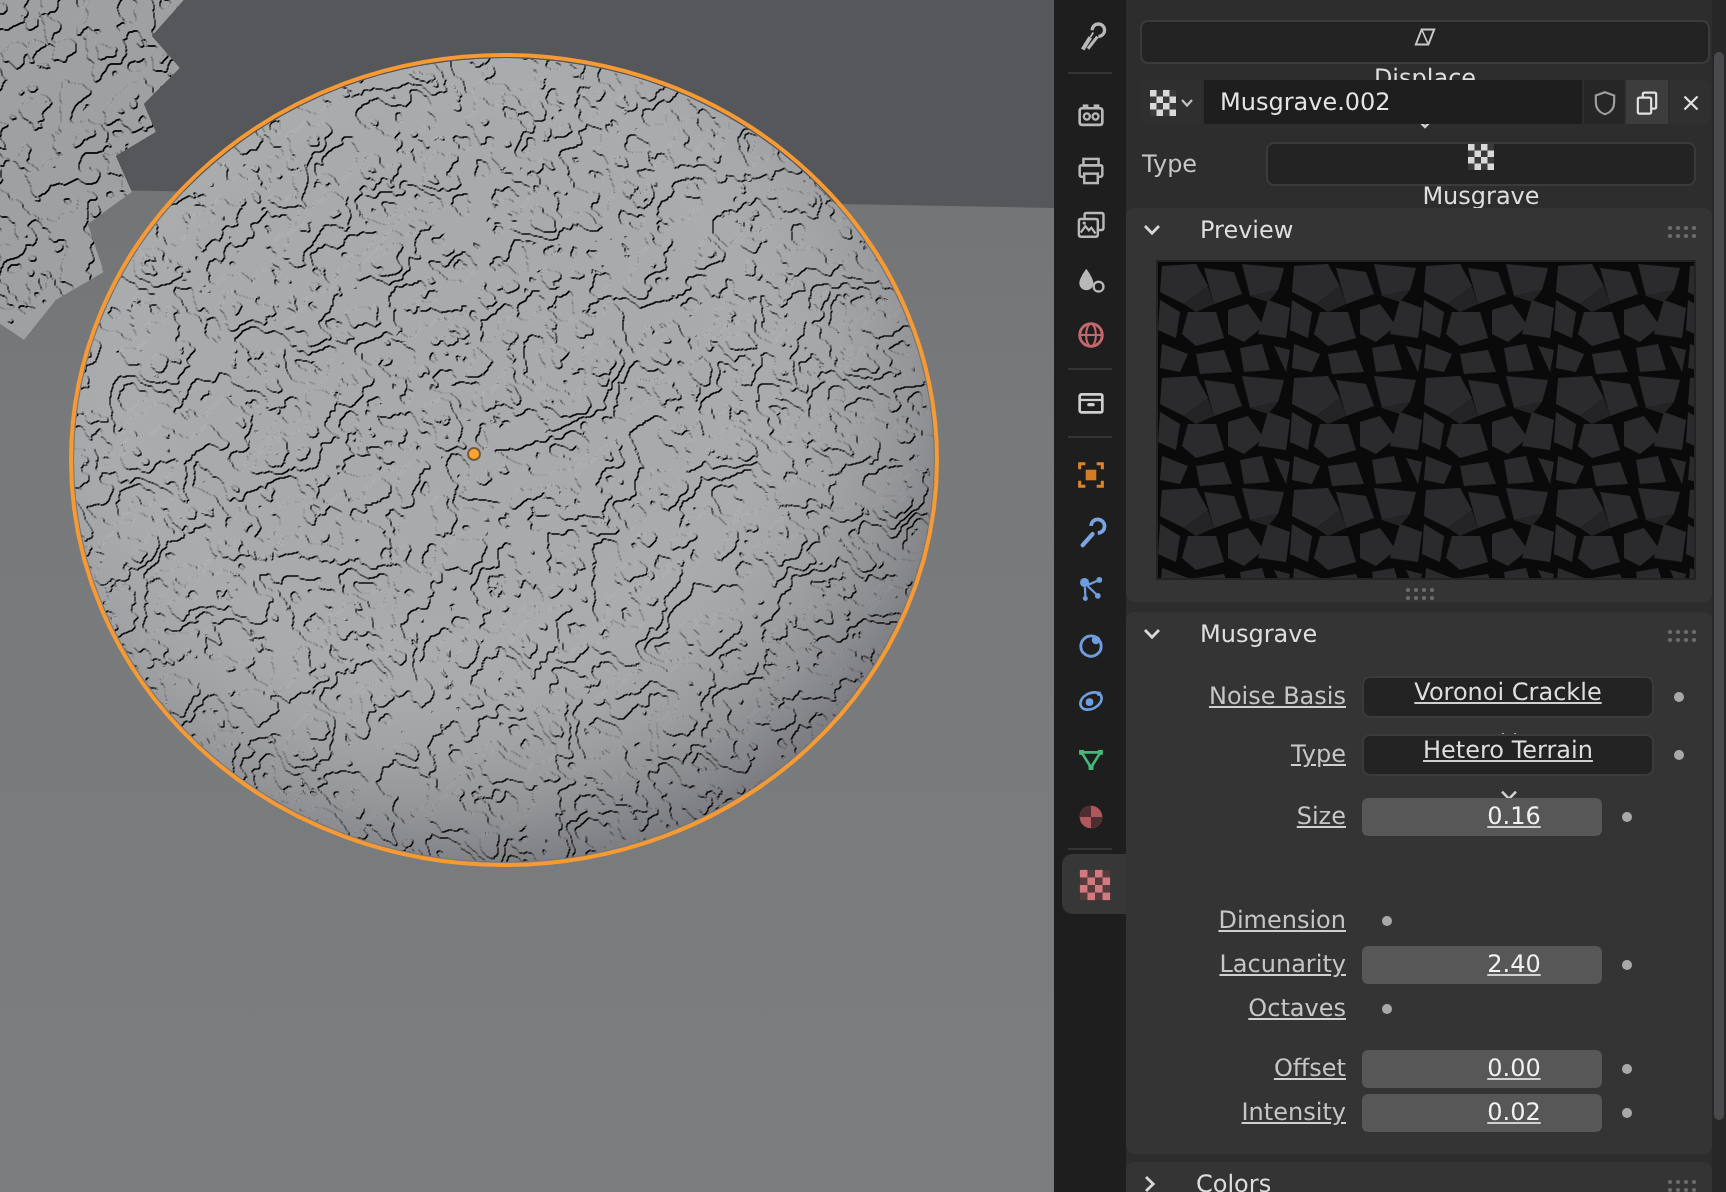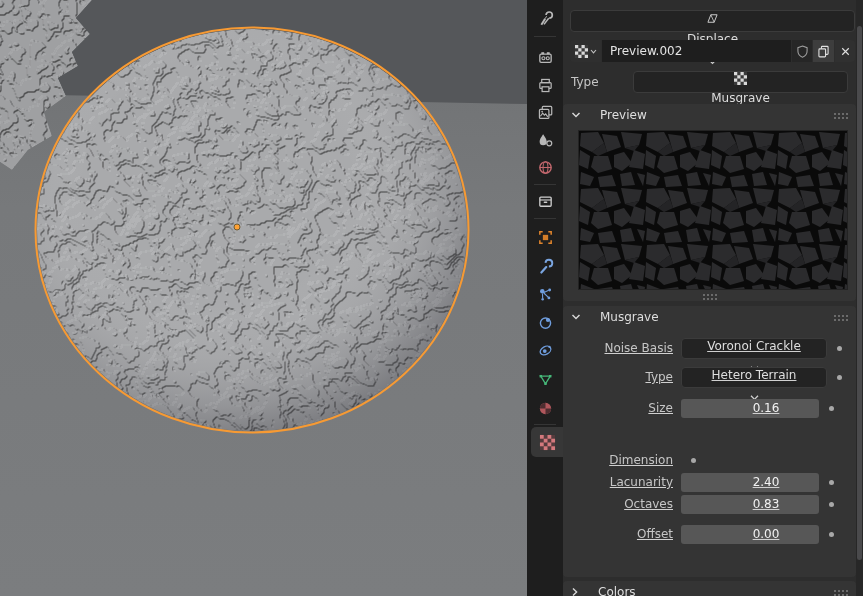--- a/index.html
+++ b/index.html
@@ -51,21 +51,21 @@
   .sec-preview  { top:104px; height:197px; }
   .preview-box { position:absolute; left:15px; top:26px; width:270px; height:160px; background:#060606;
                  border:1px solid #232323; }
   .preview-resize { position:absolute; left:139px; top:189px; }
 
   .sec-musgrave { top:306px; height:271px; }
   .frow { position:absolute; left:0; width:293px; height:22px; display:flex; align-items:center;text-decoration:underline; }
   .flabel { width:110px; text-align:right; color:#c6c6c6; flex:none; }
   .fgap { width:8px; flex:none; }
   .fdrop { width:146px; height:21px; flex:none; }
-  .numfield { width:138px; height:19px; flex:none; background:#575757; border-radius:3px; color:#f2f2f2;
+  .numfield { width:120px; height:19px; flex:none; background:#575757; border-radius:3px; color:#f2f2f2;
               display:flex; align-items:center; justify-content:center; cursor:ew-resize;padding-left:32px; }
   .animdot { width:5px; height:5px; border-radius:50%; background:#a8a8a8; margin-left:10px; flex:none; cursor:pointer; }
 
   .sec-colors { top:581px; height:22px; border-radius:4px 4px 0 0; }
 
   
   .scrollbar { position:absolute; left:856px; top:0; width:7px; height:596px; background:#272727; }
   .scroll-thumb { position:absolute; left:1px; top:26px; width:5px; height:534px; background:#4a4a4c; border-radius:2.5px; cursor:grab; }
 
   .icon { flex:none; display:block; }
@@ -284,21 +284,21 @@
               <rect x="6" y="6" width="3" height="3"></rect>
             <rect x="3" y="9" width="3" height="3"></rect>
               <rect x="9" y="9" width="3" height="3"></rect>
           </g>
         </svg>
         <svg class="icon" width="7" height="5" viewBox="0 0 7 5">
           <path d="M1 1 L3.5 3.8 L6 1" stroke="#c0c0c0" stroke-width="1.1" fill="none"></path>
         </svg>
       </div>
       <div class="seg seg-name">
-        <span>Preview.002</span>
+        <span>Musgrave.002</span>
       </div>
       <div class="seg seg-shield">
         <svg class="icon" width="15" height="15" viewBox="0 0 18 18">
           <path d="M9 2.5 L14.5 4.5 V8.5 C14.5 12.5 12 14.8 9 15.8 C6 14.8 3.5 12.5 3.5 8.5 V4.5 Z" stroke="#9f9f9f" stroke-width="1.3" fill="none"></path>
         </svg>
       </div>
       <div class="seg seg-copy">
         <svg class="icon" width="15" height="15" viewBox="0 0 18 18">
           <rect x="6.5" y="2.8" width="8" height="9.6" rx="1" stroke="#e2e2e2" stroke-width="1.3" fill="none"></rect>
           <rect x="3.5" y="5.8" width="8" height="9.6" rx="1" fill="#3d3d3d" stroke="#e2e2e2" stroke-width="1.3"></rect>
@@ -431,35 +431,40 @@
         <span class="fgap"></span>
         <div class="numfield">
           <span>2.40</span>
         </div>
         <span class="animdot"></span>
       </div>
 
       <div class="frow" style="top:187px">
         <span class="flabel">Octaves</span>
         <span class="fgap"></span>
-        <div class="numfield">
-          <span>0.83</span>
-        </div>
         <span class="animdot"></span>
       </div>
 
       <div class="frow" style="top:217px">
         <span class="flabel">Offset</span>
         <span class="fgap"></span>
         <div class="numfield">
           <span>0.00</span>
         </div>
         <span class="animdot"></span>
       </div>
 
+      <div class="frow" style="top:239px">
+        <span class="flabel">Intensity</span>
+        <span class="fgap"></span>
+        <div class="numfield">
+          <span>0.02</span>
+        </div>
+        <span class="animdot"></span>
+      </div>
     </div>
 
     <div class="section sec-colors">
       <div class="sec-head">
         <svg class="icon" width="8" height="10" viewBox="0 0 8 10">
           <path d="M2 1.5 L5.6 5 L2 8.5" stroke="#d8d8d8" stroke-width="1.4" fill="none"></path>
         </svg>
         <span class="sec-title">Colors</span>
         <span class="spacer"></span>
         <span class="grip"></span>

